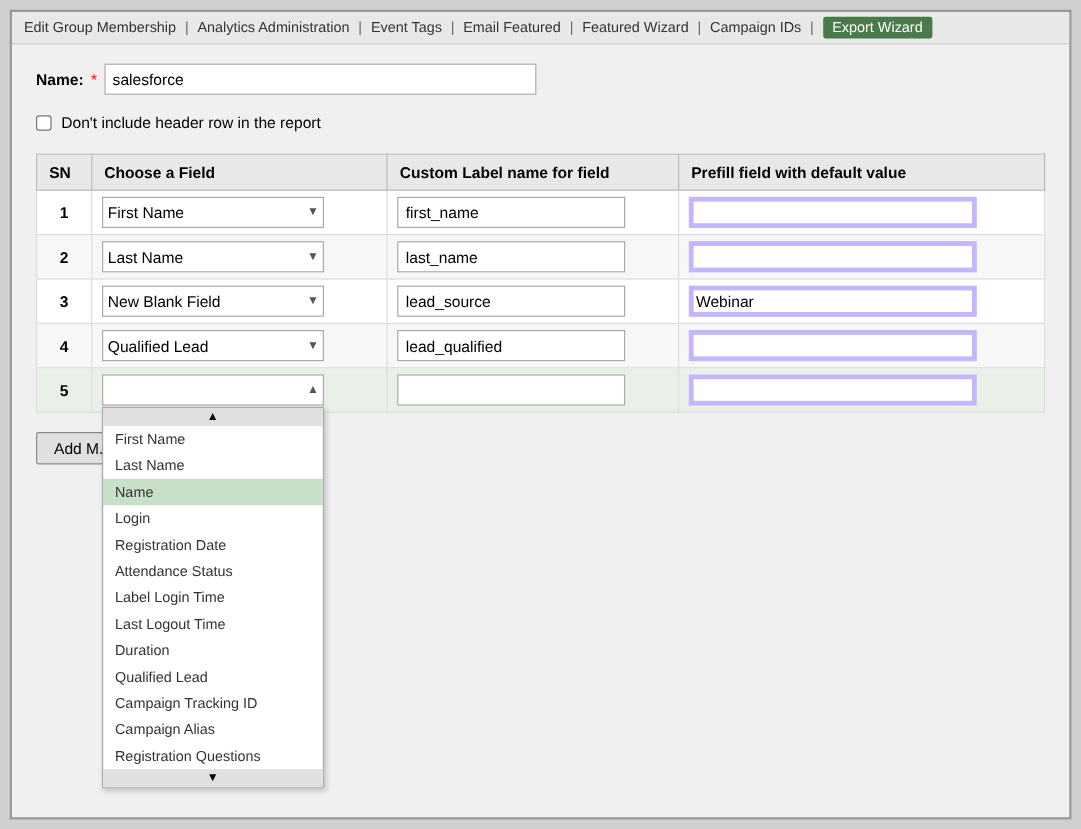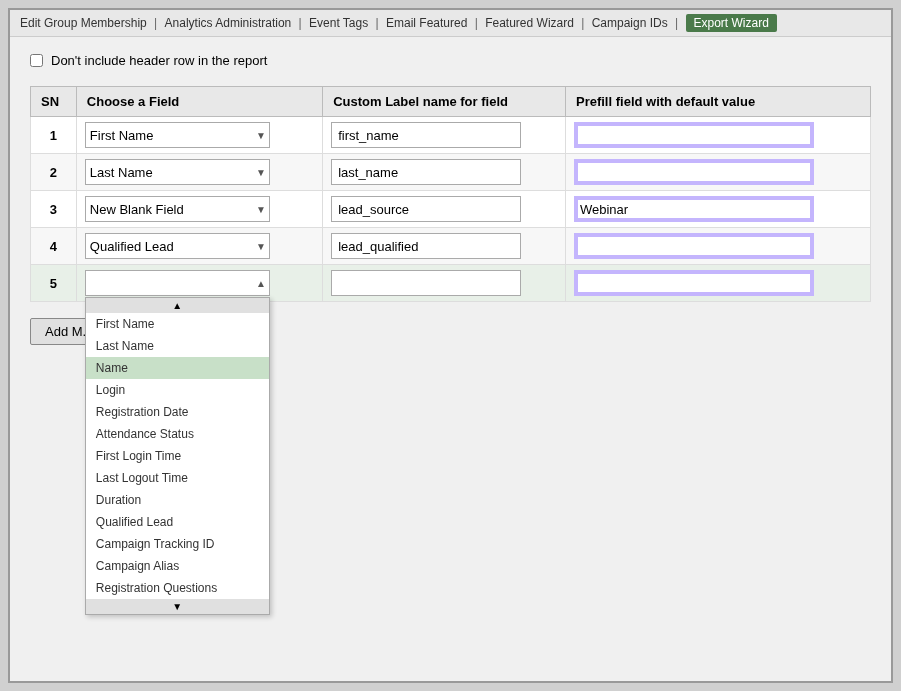--- a/index.html
+++ b/index.html
@@ -209,20 +209,25 @@
     <span class="sep"> | </span>
     <span style="cursor:pointer;">Featured Wizard</span>
     <span class="sep"> | </span>
     <span style="cursor:pointer;">Campaign IDs</span>
     <span class="sep"> | </span>
     <span class="active">Export Wizard</span>
   </div>
 
   <div class="content">
 
+    <div class="name-row">
+      <span class="name-label">Name:</span>
+      <span class="required">*</span>
+      <input class="name-input" type="text" value="salesforce" style="">
+    </div>
 
     <div class="checkbox-row">
       <input type="checkbox" style="">
       <span>Don't include header row in the report</span>
     </div>
 
     <table class="fields-table">
       <thead>
         <tr>
           <th class="sn-col">SN</th>
@@ -342,21 +347,21 @@
               </div>
               
               <div class="dropdown-list">
                 <div class="dd-arrow-up">▲</div>
                 <div class="dd-item">First Name</div>
                 <div class="dd-item">Last Name</div>
                 <div class="dd-item highlighted">Name</div>
                 <div class="dd-item">Login</div>
                 <div class="dd-item">Registration Date</div>
                 <div class="dd-item">Attendance Status</div>
-                <div class="dd-item">First Login Time</div>
+                <div class="dd-item">Label Login Time</div>
                 <div class="dd-item">Last Logout Time</div>
                 <div class="dd-item">Duration</div>
                 <div class="dd-item">Qualified Lead</div>
                 <div class="dd-item">Campaign Tracking ID</div>
                 <div class="dd-item">Campaign Alias</div>
                 <div class="dd-item">Registration Questions</div>
                 <div class="dd-arrow-down">▼</div>
               </div>
             </div>
           </td>

